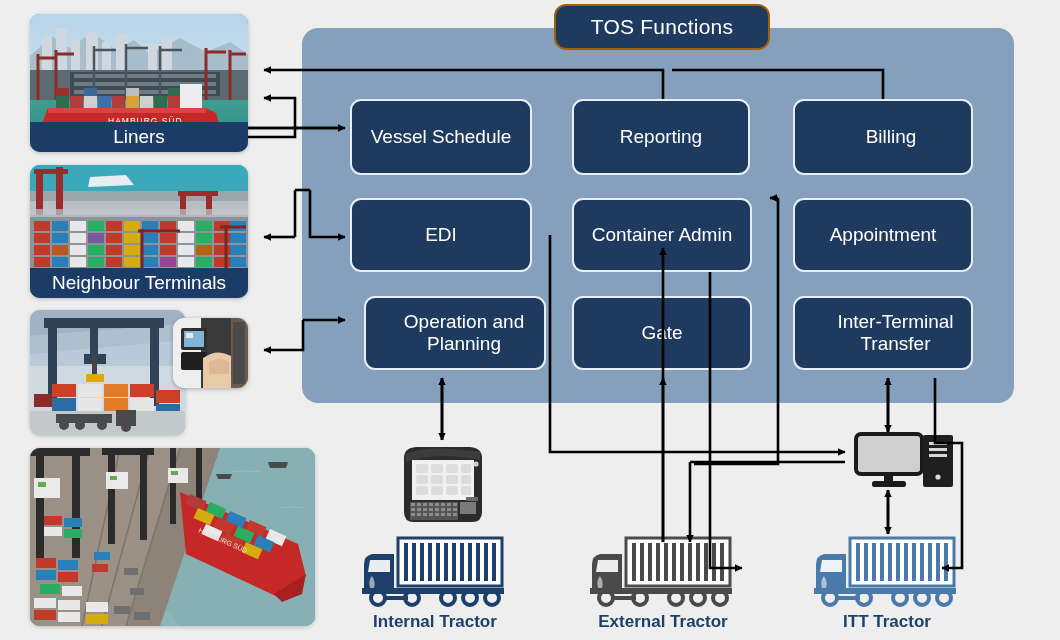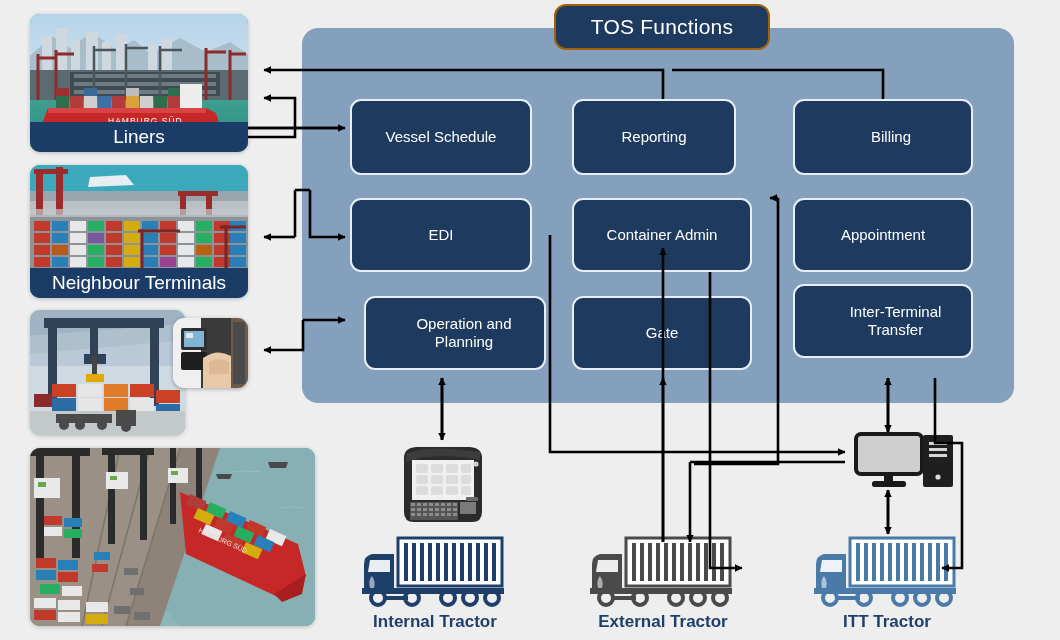--- a/index.html
+++ b/index.html
@@ -29,21 +29,21 @@
     display: flex; align-items: center; justify-content: center;
     letter-spacing: .2px;
     z-index: 6;
   }
   .fn-box {
     position: absolute;
     background: #1e3a5f;
     border: 2px solid #e8eef5;
     border-radius: 11px;
     color: #ffffff;
-    font-size: 15px;
+    font-size: 19px;
     line-height: 1.18;
     text-align: center;
     display: flex; align-items: center; justify-content: center;
     padding: 4px 6px;
     z-index: 4;
   }
 
   
   .photo-card {
     position: absolute;
@@ -91,21 +91,21 @@
 <body>
 
 <div id="stage">
 
   <div class="tos-panel"></div>
   <div class="tos-title">TOS Functions</div>
 
   <div class="fn-box" style="left:350px;top:99px;width:182px;height:76px;">
     <span>Vessel Schedule</span>
   </div>
-  <div class="fn-box" style="left:572px;top:99px;width:164px;height:76px;align-items:center;">
+  <div class="fn-box" style="left:572px;top:99px;width:178px;height:76px;align-items:center;">
     <span>Reporting</span>
   </div>
   <div class="fn-box" style="left:793px;top:99px;width:180px;height:76px;padding-left:22px;">
     <span>Billing</span>
   </div>
 
   <div class="fn-box" style="left:350px;top:198px;width:182px;height:74px;">
     <span>EDI</span>
   </div>
   <div class="fn-box" style="left:572px;top:198px;width:180px;height:74px;">
@@ -114,21 +114,21 @@
   <div class="fn-box" style="left:793px;top:198px;width:180px;height:74px;">
     <span>Appointment</span>
   </div>
 
   <div class="fn-box" style="left:364px;top:296px;width:182px;height:74px;padding-left:24px;">
     <span>Operation and Planning</span>
   </div>
   <div class="fn-box" style="left:572px;top:296px;width:180px;height:74px;">
     <span>Gate</span>
   </div>
-  <div class="fn-box" style="left:793px;top:284px;width:180px;height:74px;padding-left:31px;">
+  <div class="fn-box" style="left:793px;top:296px;width:180px;height:74px;padding-left:31px;">
     <span>Inter-Terminal Transfer</span>
   </div>
 
   <div class="photo-card" style="left:30px;top:14px;width:218px;height:138px;">
     <div class="pic">
       <svg width="218" height="138" viewBox="0 0 218 138" preserveAspectRatio="none">
         <defs>
           <linearGradient id="sky1" x1="0" y1="0" x2="0" y2="1">
             <stop offset="0" stop-color="#b7d4ea"></stop>
               <stop offset="1" stop-color="#dfeaf2"></stop>

